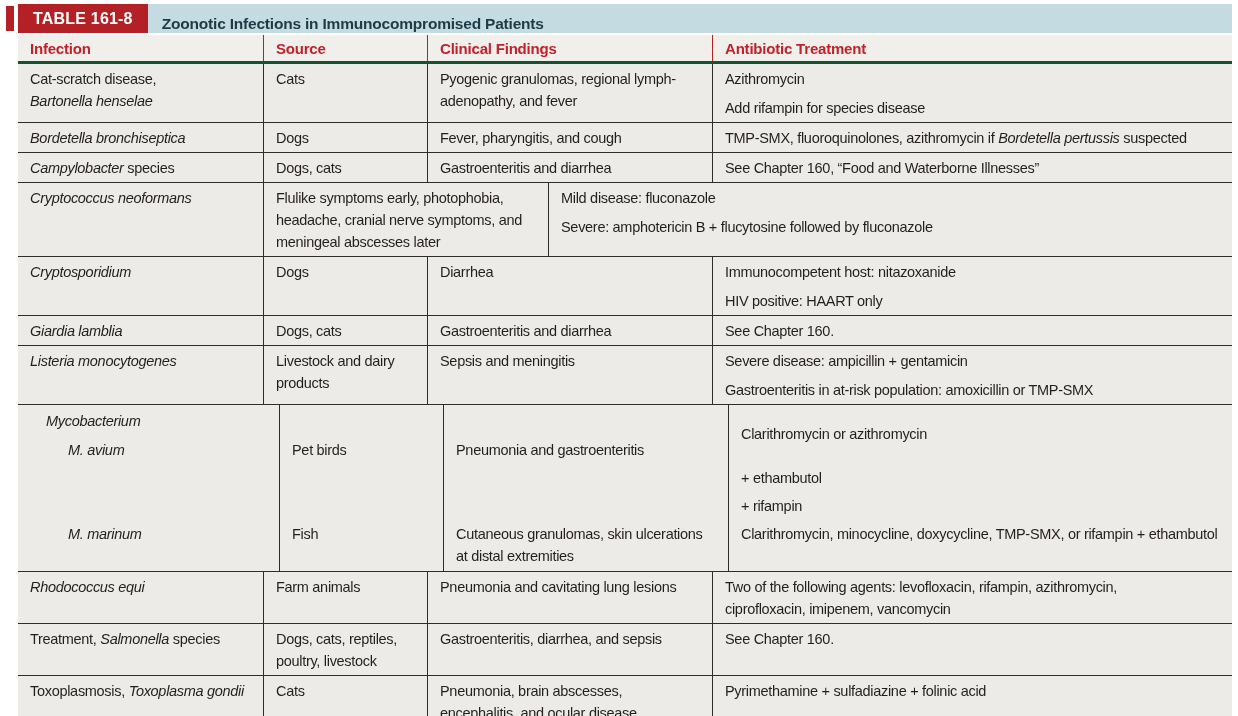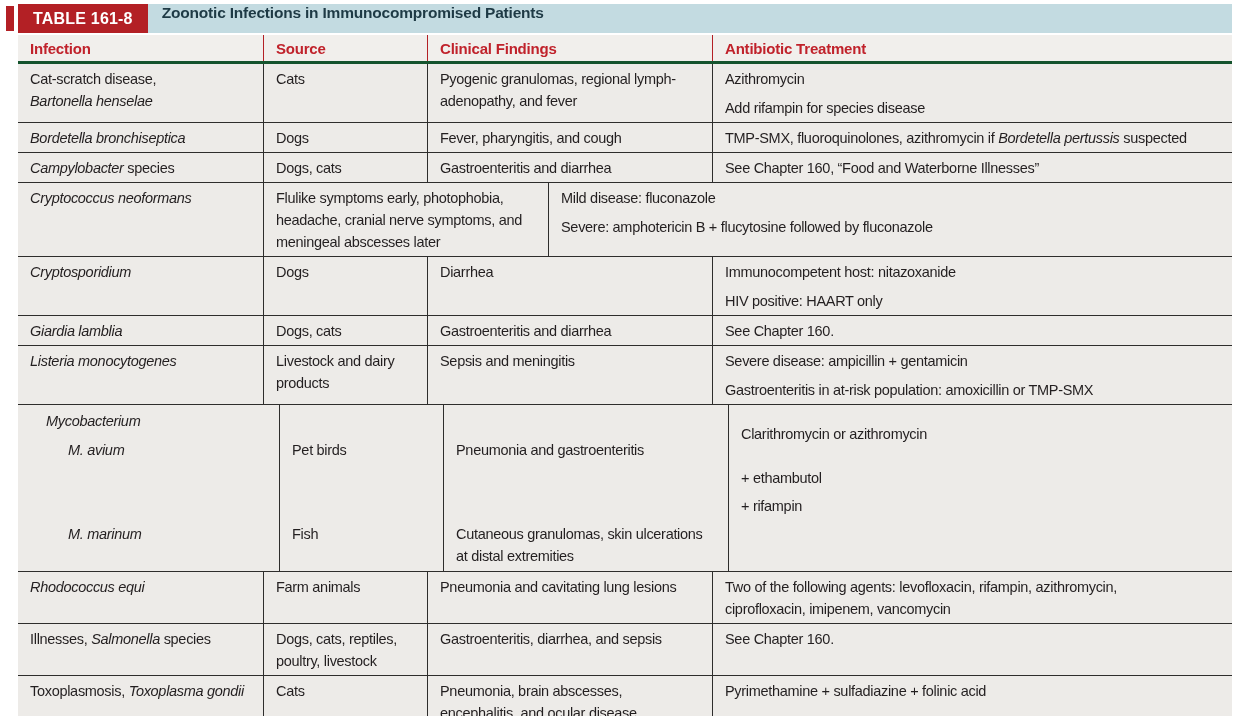--- a/index.html
+++ b/index.html
@@ -3,21 +3,21 @@
 <meta charset="utf-8">
 <style>
   html,body{margin:0;padding:0;background:#ffffff;}
   #page{position:relative;width:1238px;height:716px;overflow:hidden;background:#ffffff;
         font-family:"Liberation Sans","DejaVu Sans",sans-serif;color:#231f20;}
   em{font-style:italic;}
 
   
   #red-tab{position:absolute;left:6px;top:6px;width:8px;height:25px;background:#b32025;}
   #titlebar{position:absolute;left:18px;top:4px;width:1214px;height:29px;background:#c3dbe1;
-            display:flex;align-items:flex-start;}
+            display:flex;align-items:flex-end;}
   #table-label{background:#b32025;color:#ffffff;font-weight:bold;font-size:16px;
                height:29px;line-height:29px;padding:0 15px;letter-spacing:0.2px;flex:0 0 auto;}
   #table-title{color:#1e3a45;font-weight:bold;font-size:15.5px;margin-left:14px;letter-spacing:-0.2px;}
 
   
   #tbl{position:absolute;left:18px;top:35px;width:1214px;}
   .hdr-row{display:flex;background:#f1efec;border-bottom:3px solid #14532d;}
   .hdr-cell{box-sizing:border-box;padding:5px 10px 4px 12px;color:#c0222b;font-weight:bold;
             font-size:15px;letter-spacing:-0.2px;}
   .hdr-cell + .hdr-cell{border-left:1.5px solid #b32025;}
@@ -128,32 +128,33 @@
             <div class="abs" style="top: 118px;">Fish</div>
           </div>
           <div class="cell gcell c3">
             <div class="abs wrapok" style="top: 34px;"><span>Pneumonia and gastroenteritis</span></div>
             <div class="abs wrapok" style="top: 118px;"><span>Cutaneous granulomas, skin ulcerations</span><br><span>at distal extremities</span></div>
           </div>
           <div class="cell gcell c4">
             <div class="abs" style="top: 18px;">Clarithromycin or azithromycin</div>
             <div class="abs" style="top: 62px;">+ ethambutol</div>
             <div class="abs" style="top: 90px;">+ rifampin</div>
+            <div class="abs" style="top: 118px;">Clarithromycin, minocycline, doxycycline, TMP-SMX, or rifampin + ethambutol</div>
           </div>
         </div>
         <div class="row">
           <div class="cell c1"><em>Rhodococcus equi</em></div>
           <div class="cell c2"><span>Farm animals</span></div>
           <div class="cell c3"><span>Pneumonia and cavitating lung lesions</span></div>
           <div class="cell c4">
             <p><span>Two of the following agents: levofloxacin, rifampin, azithromycin,</span><br><span>ciprofloxacin, imipenem, vancomycin</span></p>
           </div>
         </div>
         <div class="row">
-          <div class="cell c1"><span>Illnesses, </span><em>Salmonella</em><span> species</span></div>
+          <div class="cell c1"><span>Treatment, </span><em>Salmonella</em><span> species</span></div>
           <div class="cell c2"><span>Dogs, cats, reptiles,</span><br><span>poultry, livestock</span></div>
           <div class="cell c3"><span>Gastroenteritis, diarrhea, and sepsis</span></div>
           <div class="cell c4">
             <p><span>See Chapter 160.</span></p>
           </div>
         </div>
         <div class="row last">
           <div class="cell c1"><span>Toxoplasmosis, </span><em>Toxoplasma gondii</em></div>
           <div class="cell c2"><span>Cats</span></div>
           <div class="cell c3"><span>Pneumonia, brain abscesses,</span><br><span>encephalitis, and ocular disease</span></div>

